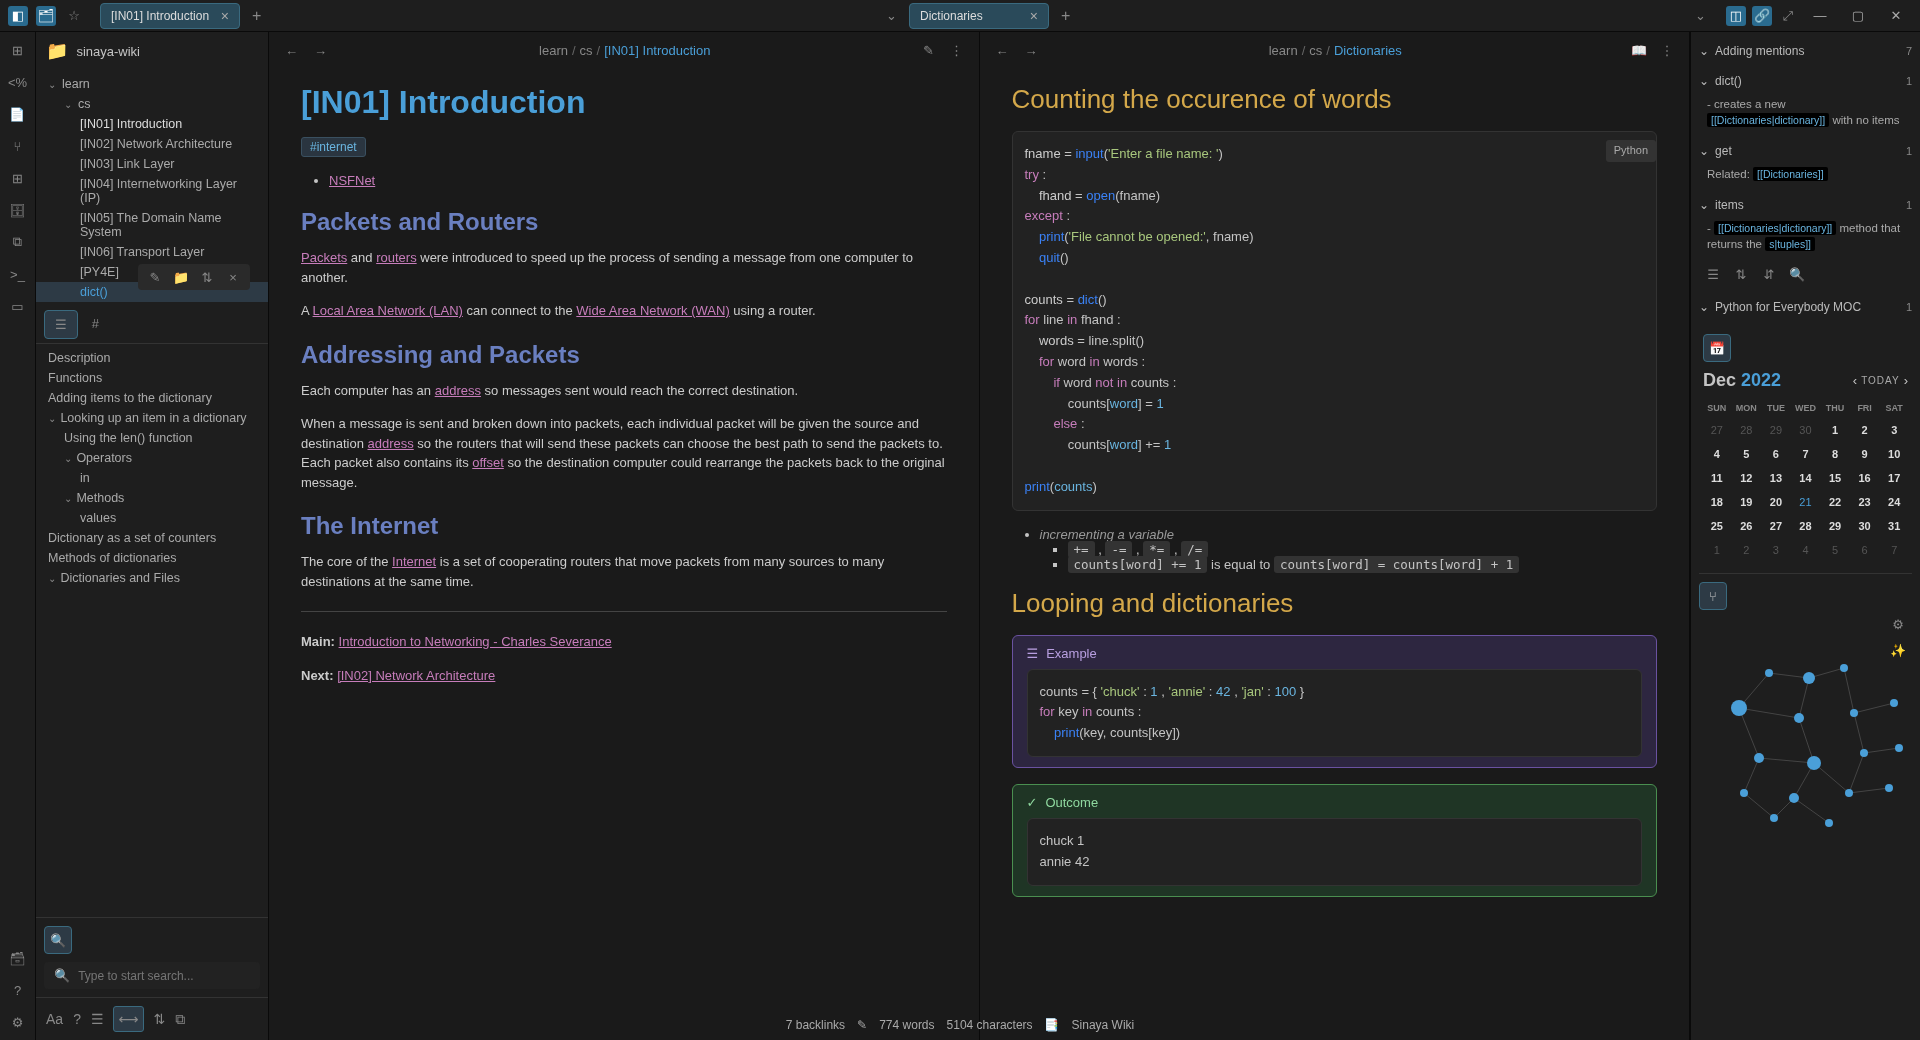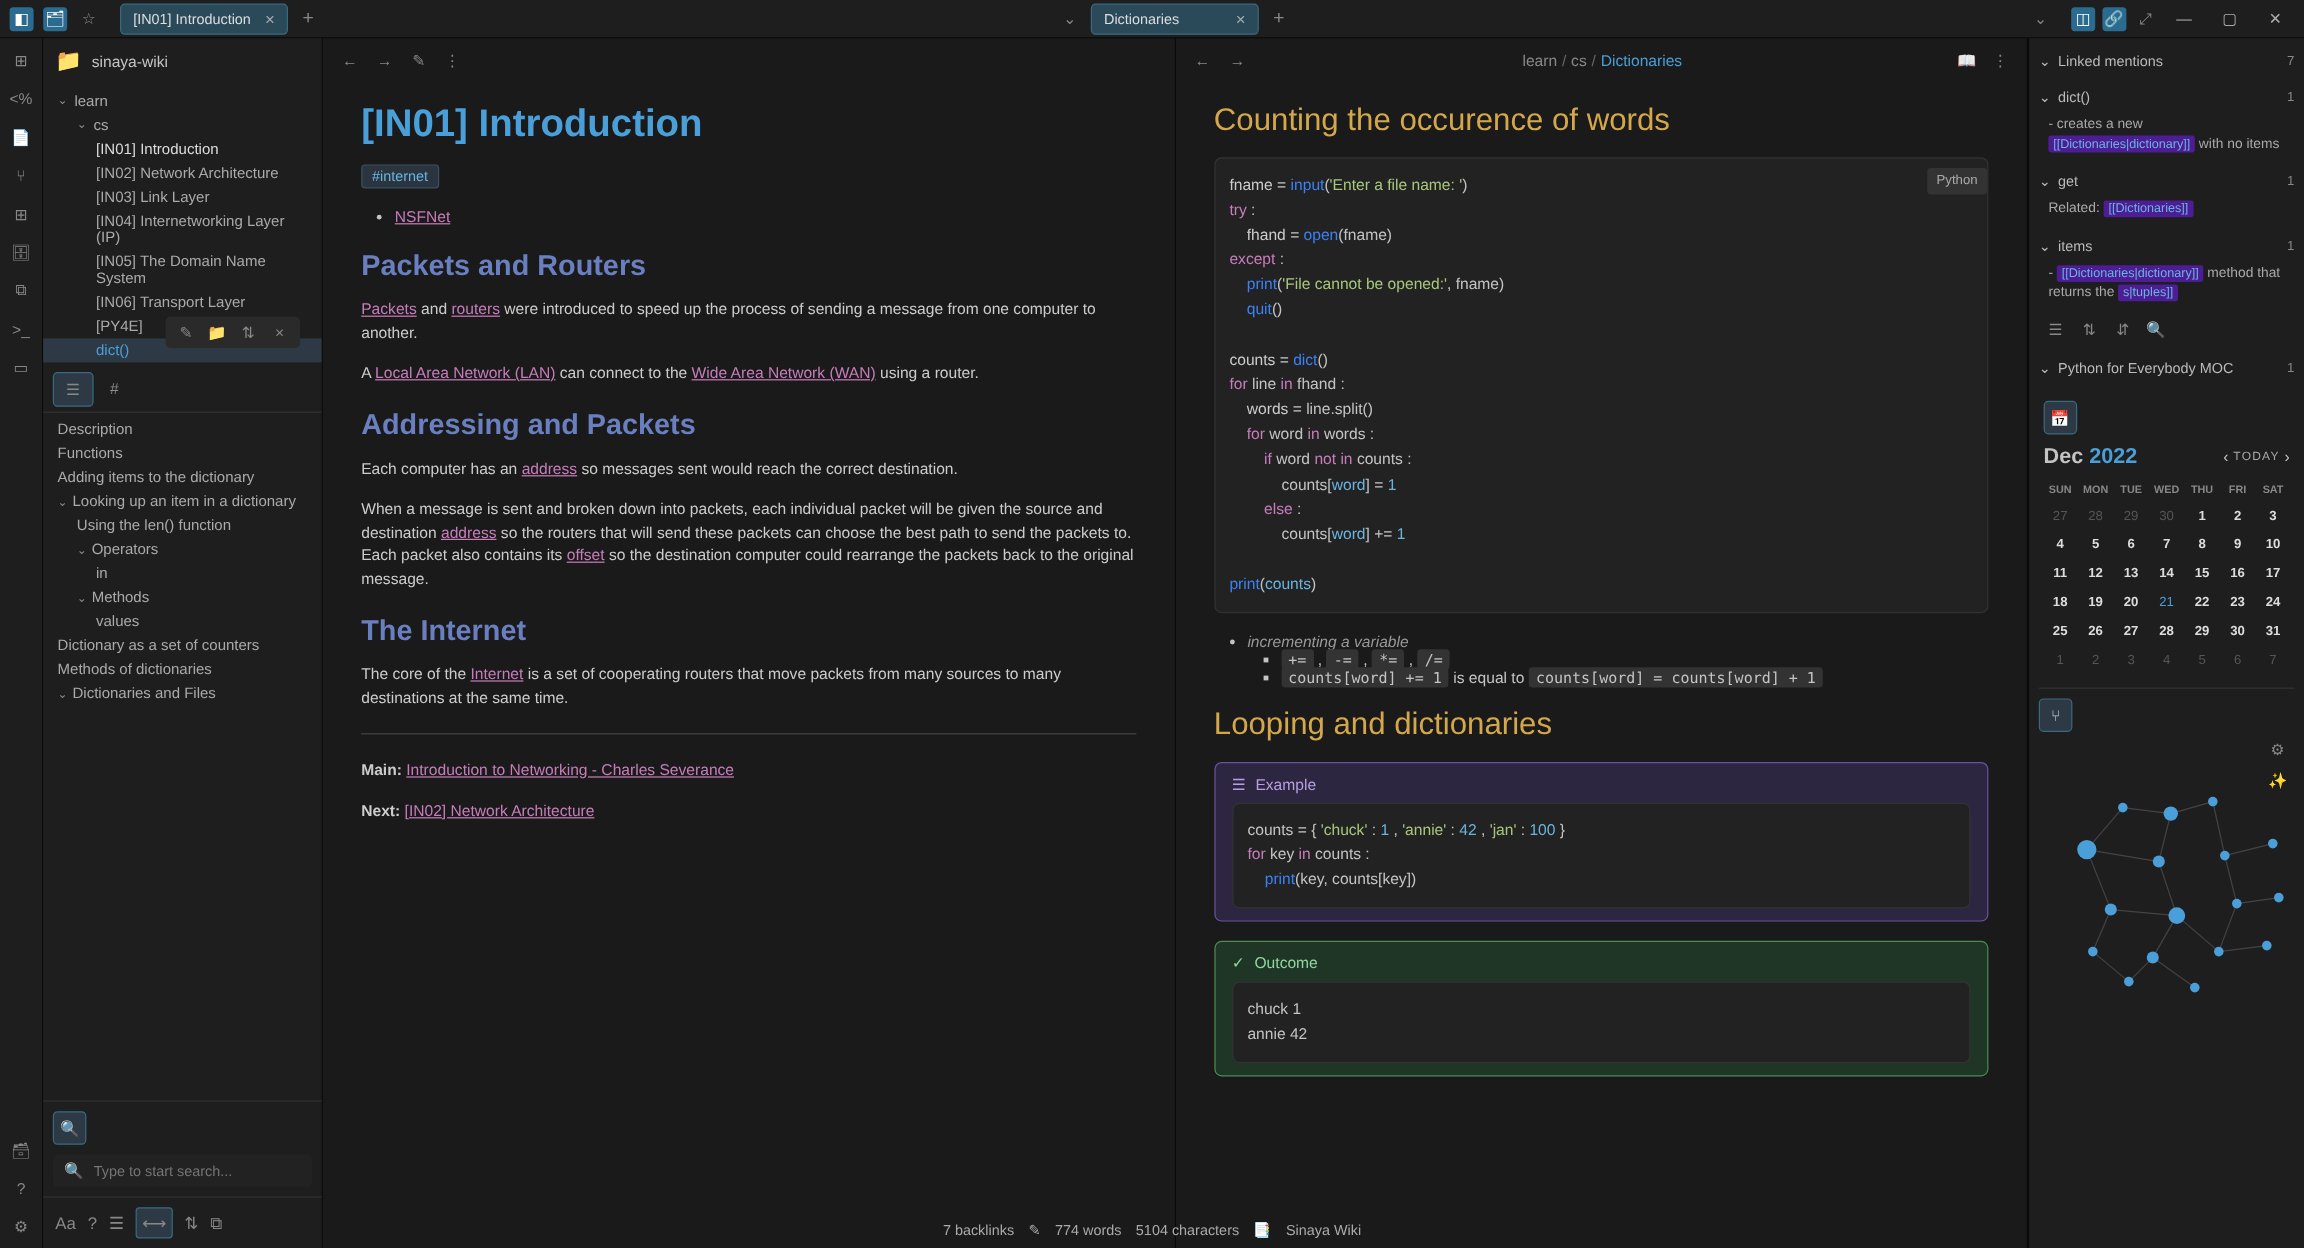--- a/index.html
+++ b/index.html
@@ -84,21 +84,21 @@
 .callout-example{background:#2d2640;border:1px solid #6a52a0}
 .callout-outcome{background:#1f3525;border:1px solid #4a8f50}
 .callout-header{display:flex;align-items:center;gap:8px;color:#ddd;font-weight:500;margin-bottom:8px}
 .callout-example .callout-header{color:#b89fe0}
 .callout-outcome .callout-header{color:#8fd89f}
 .rightbar{width:230px;background:#1e1e1e;border-left:1px solid #0a0a0a;display:flex;flex-direction:column;padding:8px}
 .rb-section{margin-bottom:8px}
 .rb-header{display:flex;align-items:center;gap:6px;font-size:12px;color:#bbb;padding:4px 0;cursor:pointer}
 .rb-count{margin-left:auto;color:#888;font-size:11px}
 .rb-item{font-size:11.5px;color:#aaa;padding:4px 8px;line-height:1.4}
-.rb-link{background:#4c1d95;color:#6ab5e0;padding:1px 4px;border-radius:2px;font-size:10.5px}
+.rb-link{background:#000000;color:#6ab5e0;padding:1px 4px;border-radius:2px;font-size:10.5px}
 .rb-toolbar{display:flex;gap:8px;padding:4px;margin-top:4px}
 .calendar{background:#1e1e1e;padding:4px}
 .cal-btn-wrap{padding:4px 0;margin-bottom:4px}
 .cal-btn{width:28px;height:28px;background:#2d3a45;border:1px solid #3a6a7f;border-radius:4px;display:flex;align-items:center;justify-content:center;cursor:pointer}
 .cal-header{display:flex;align-items:center;gap:8px;margin-bottom:8px}
 .cal-month{font-size:18px;font-weight:600}
 .cal-month .year{color:#4a9fd8}
 .cal-nav{display:flex;gap:4px;margin-left:auto;align-items:center}
 .cal-today{font-size:10px;letter-spacing:1px;color:#aaa}
 .cal-grid{display:grid;grid-template-columns:repeat(7,1fr);gap:2px;font-size:11px;text-align:center}
@@ -255,20 +255,23 @@
       <span class="bt-icon">⧉</span>
     </div>
   </div>
 
   <div class="content">
 
     <div class="pane">
       <div class="pane-header">
         <span class="nav-arrow">←</span>
         <span class="nav-arrow">→</span>
+        <div class="breadcrumb">
+          <span class="bc-part">learn</span><span class="bc-sep">/</span><span class="bc-part">cs</span><span class="bc-sep">/</span><span class="bc-current">[IN01] Introduction</span>
+        </div>
         <div class="header-icons">
           <span class="tb-icon">✎</span>
           <span class="tb-icon">⋮</span>
         </div>
       </div>
       <div class="pane-body">
         <h1 class="doc-title">[IN01] Introduction</h1>
         <span class="tag">#internet</span>
         <ul class="doc-list">
             <li><a class="doc-link">NSFNet</a></li>
@@ -352,21 +355,21 @@
           </div>
         </div>
       </div>
     </div>
   </div>
 
   <div class="rightbar">
     <div class="rb-section">
       <div class="rb-header">
           <span>⌄</span>
-          <span>Linked mentions</span>
+          <span>Adding mentions</span>
           <span class="rb-count">7</span>
         </div>
     </div>
     <div class="rb-section">
       <div class="rb-header">
           <span>⌄</span>
           <span>dict()</span>
           <span class="rb-count">1</span>
         </div>
       <div class="rb-item"><span>- creates a new</span> <span class="rb-link">[[Dictionaries|dictionary]]</span> <span>with no items</span></div>

